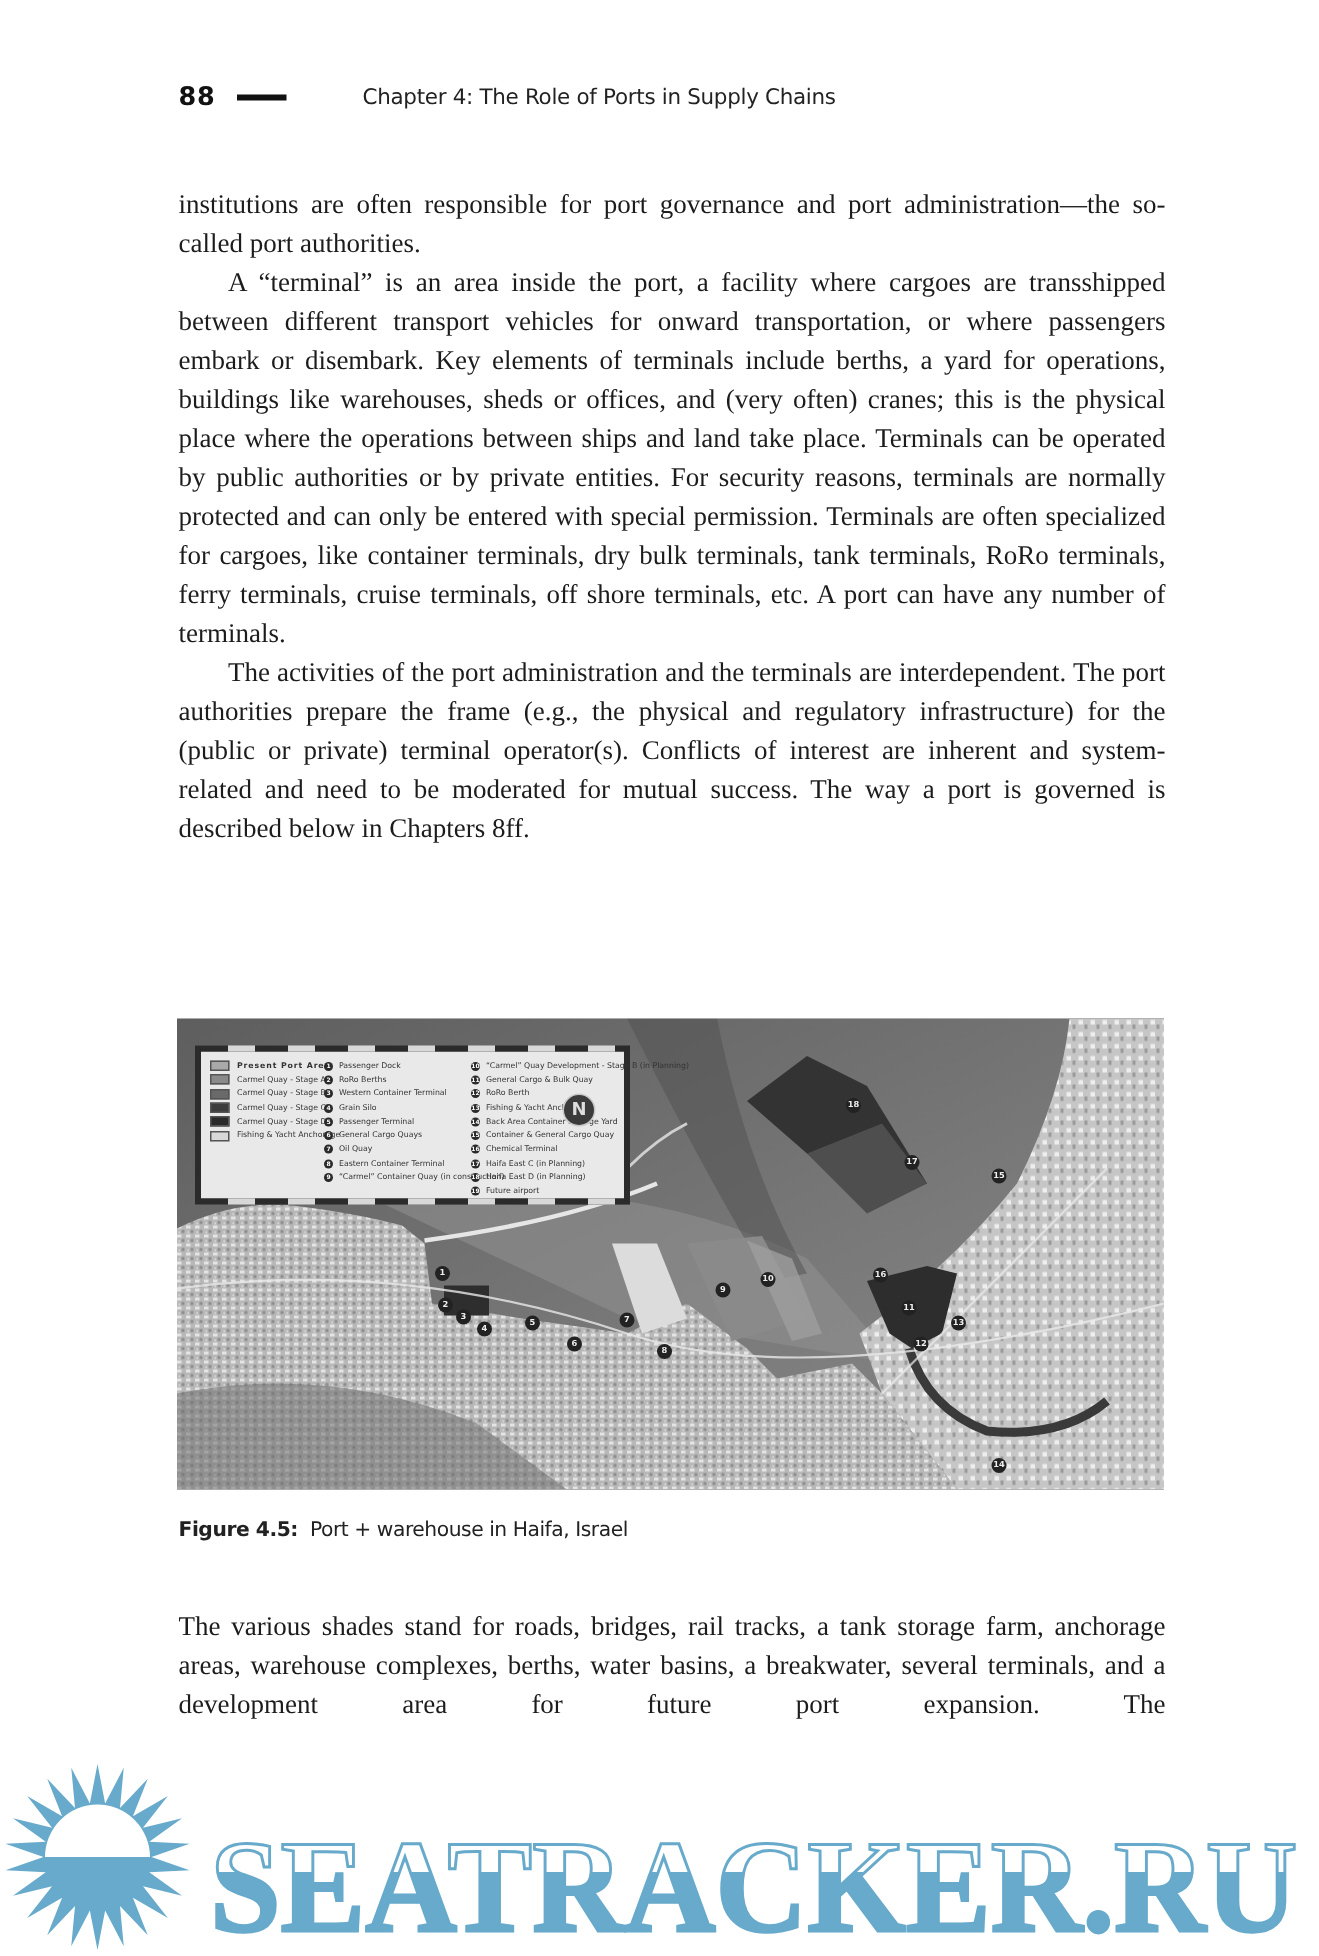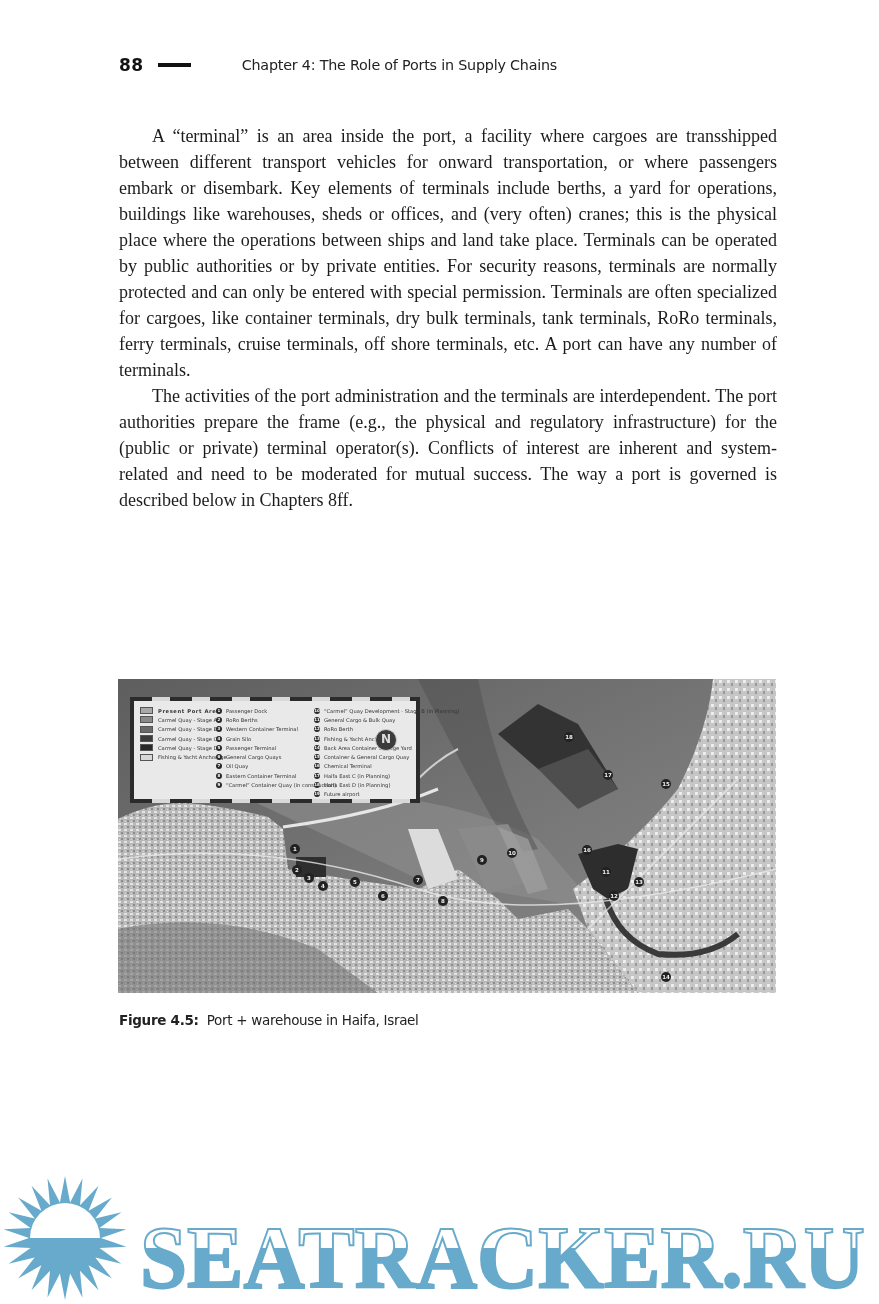--- a/index.html
+++ b/index.html
@@ -52,20 +52,21 @@
 
 <div class="page">
 
   <div class="run-head">
     <span class="page-num">88</span>
     <span class="head-rule"></span>
     <span class="chapter-title">Chapter 4: The Role of Ports in Supply Chains</span>
   </div>
 
   <div class="body-text text-top">
+    <p>institutions are often responsible for port governance and port administration—the so-called port authorities.</p>
     <p class="indent">A “terminal” is an area inside the port, a facility where cargoes are transshipped between different transport vehicles for onward transportation, or where passengers embark or disembark. Key elements of terminals include berths, a yard for operations, buildings like warehouses, sheds or offices, and (very often) cranes; this is the physical place where the operations between ships and land take place. Terminals can be operated by public authorities or by private entities. For security reasons, terminals are normally protected and can only be entered with special permission. Terminals are often specialized for cargoes, like container terminals, dry bulk terminals, tank terminals, RoRo terminals, ferry terminals, cruise terminals, off shore terminals, etc. A port can have any number of terminals.</p>
     <p class="indent">The activities of the port administration and the terminals are interdependent. The port authorities prepare the frame (e.g., the physical and regulatory infrastructure) for the (public or private) terminal operator(s). Conflicts of interest are inherent and system-related and need to be moderated for mutual success. The way a port is governed is described below in Chapters 8ff.</p>
   </div>
 
   <div class="figure">
     <svg width="658" height="314" viewBox="0 0 658 314">
       <defs>
         <linearGradient id="sea" x1="0" y1="0" x2="1" y2="1">
           <stop offset="0" stop-color="#5e5e5e"></stop>
           <stop offset="0.6" stop-color="#7a7a7a"></stop>
@@ -245,20 +246,23 @@
     <div class="map-num" style="left:543px;top:100px">15</div>
     <div class="map-num" style="left:464px;top:166px">16</div>
     <div class="map-num" style="left:485px;top:91px">17</div>
     <div class="map-num" style="left:446px;top:53px">18</div>
   </div>
 
   <div class="fig-caption">
     <span class="label">Figure 4.5:</span><span>Port + warehouse in Haifa, Israel</span>
   </div>
 
+  <div class="body-text text-bottom">
+    <p style="text-align-last:justify">The various shades stand for roads, bridges, rail tracks, a tank storage farm, anchorage areas, warehouse complexes, berths, water basins, a breakwater, several terminals, and a development area for future port expansion. The</p>
+  </div>
 
   <svg class="watermark" width="879" height="129" viewBox="0 0 879 129">
     <g id="sun-logo">
         <path d="M65.0 1.0 L70.1 27.4 L82.5 3.5 L80.0 30.3 L98.5 10.8 L88.6 35.8 L111.9 22.4 L95.3 43.5 L121.4 37.2 L99.5 52.9 L126.4 54.2 L101.0 63.0 L126.4 71.8 L99.5 73.1 L121.4 88.8 L95.3 82.5 L111.9 103.6 L88.6 90.2 L98.5 115.2 L80.0 95.7 L82.5 122.5 L70.1 98.6 L65.0 125.0 L59.9 98.6 L47.5 122.5 L50.0 95.7 L31.5 115.2 L41.4 90.2 L18.1 103.6 L34.7 82.5 L8.6 88.8 L30.5 73.1 L3.6 71.8 L29.0 63.0 L3.6 54.2 L30.5 52.9 L8.6 37.2 L34.7 43.5 L18.1 22.4 L41.4 35.8 L31.5 10.8 L50.0 30.3 L47.5 3.5 L59.9 27.4 Z" fill="#67aacb"></path>
         <path d="M30 63 A35 35 0 0 1 100 63 Z" fill="#ffffff"></path>
       </g>
     <defs>
       <clipPath id="wm-bottom">
           <rect x="140" y="73" width="740" height="60"></rect>
         </clipPath>

